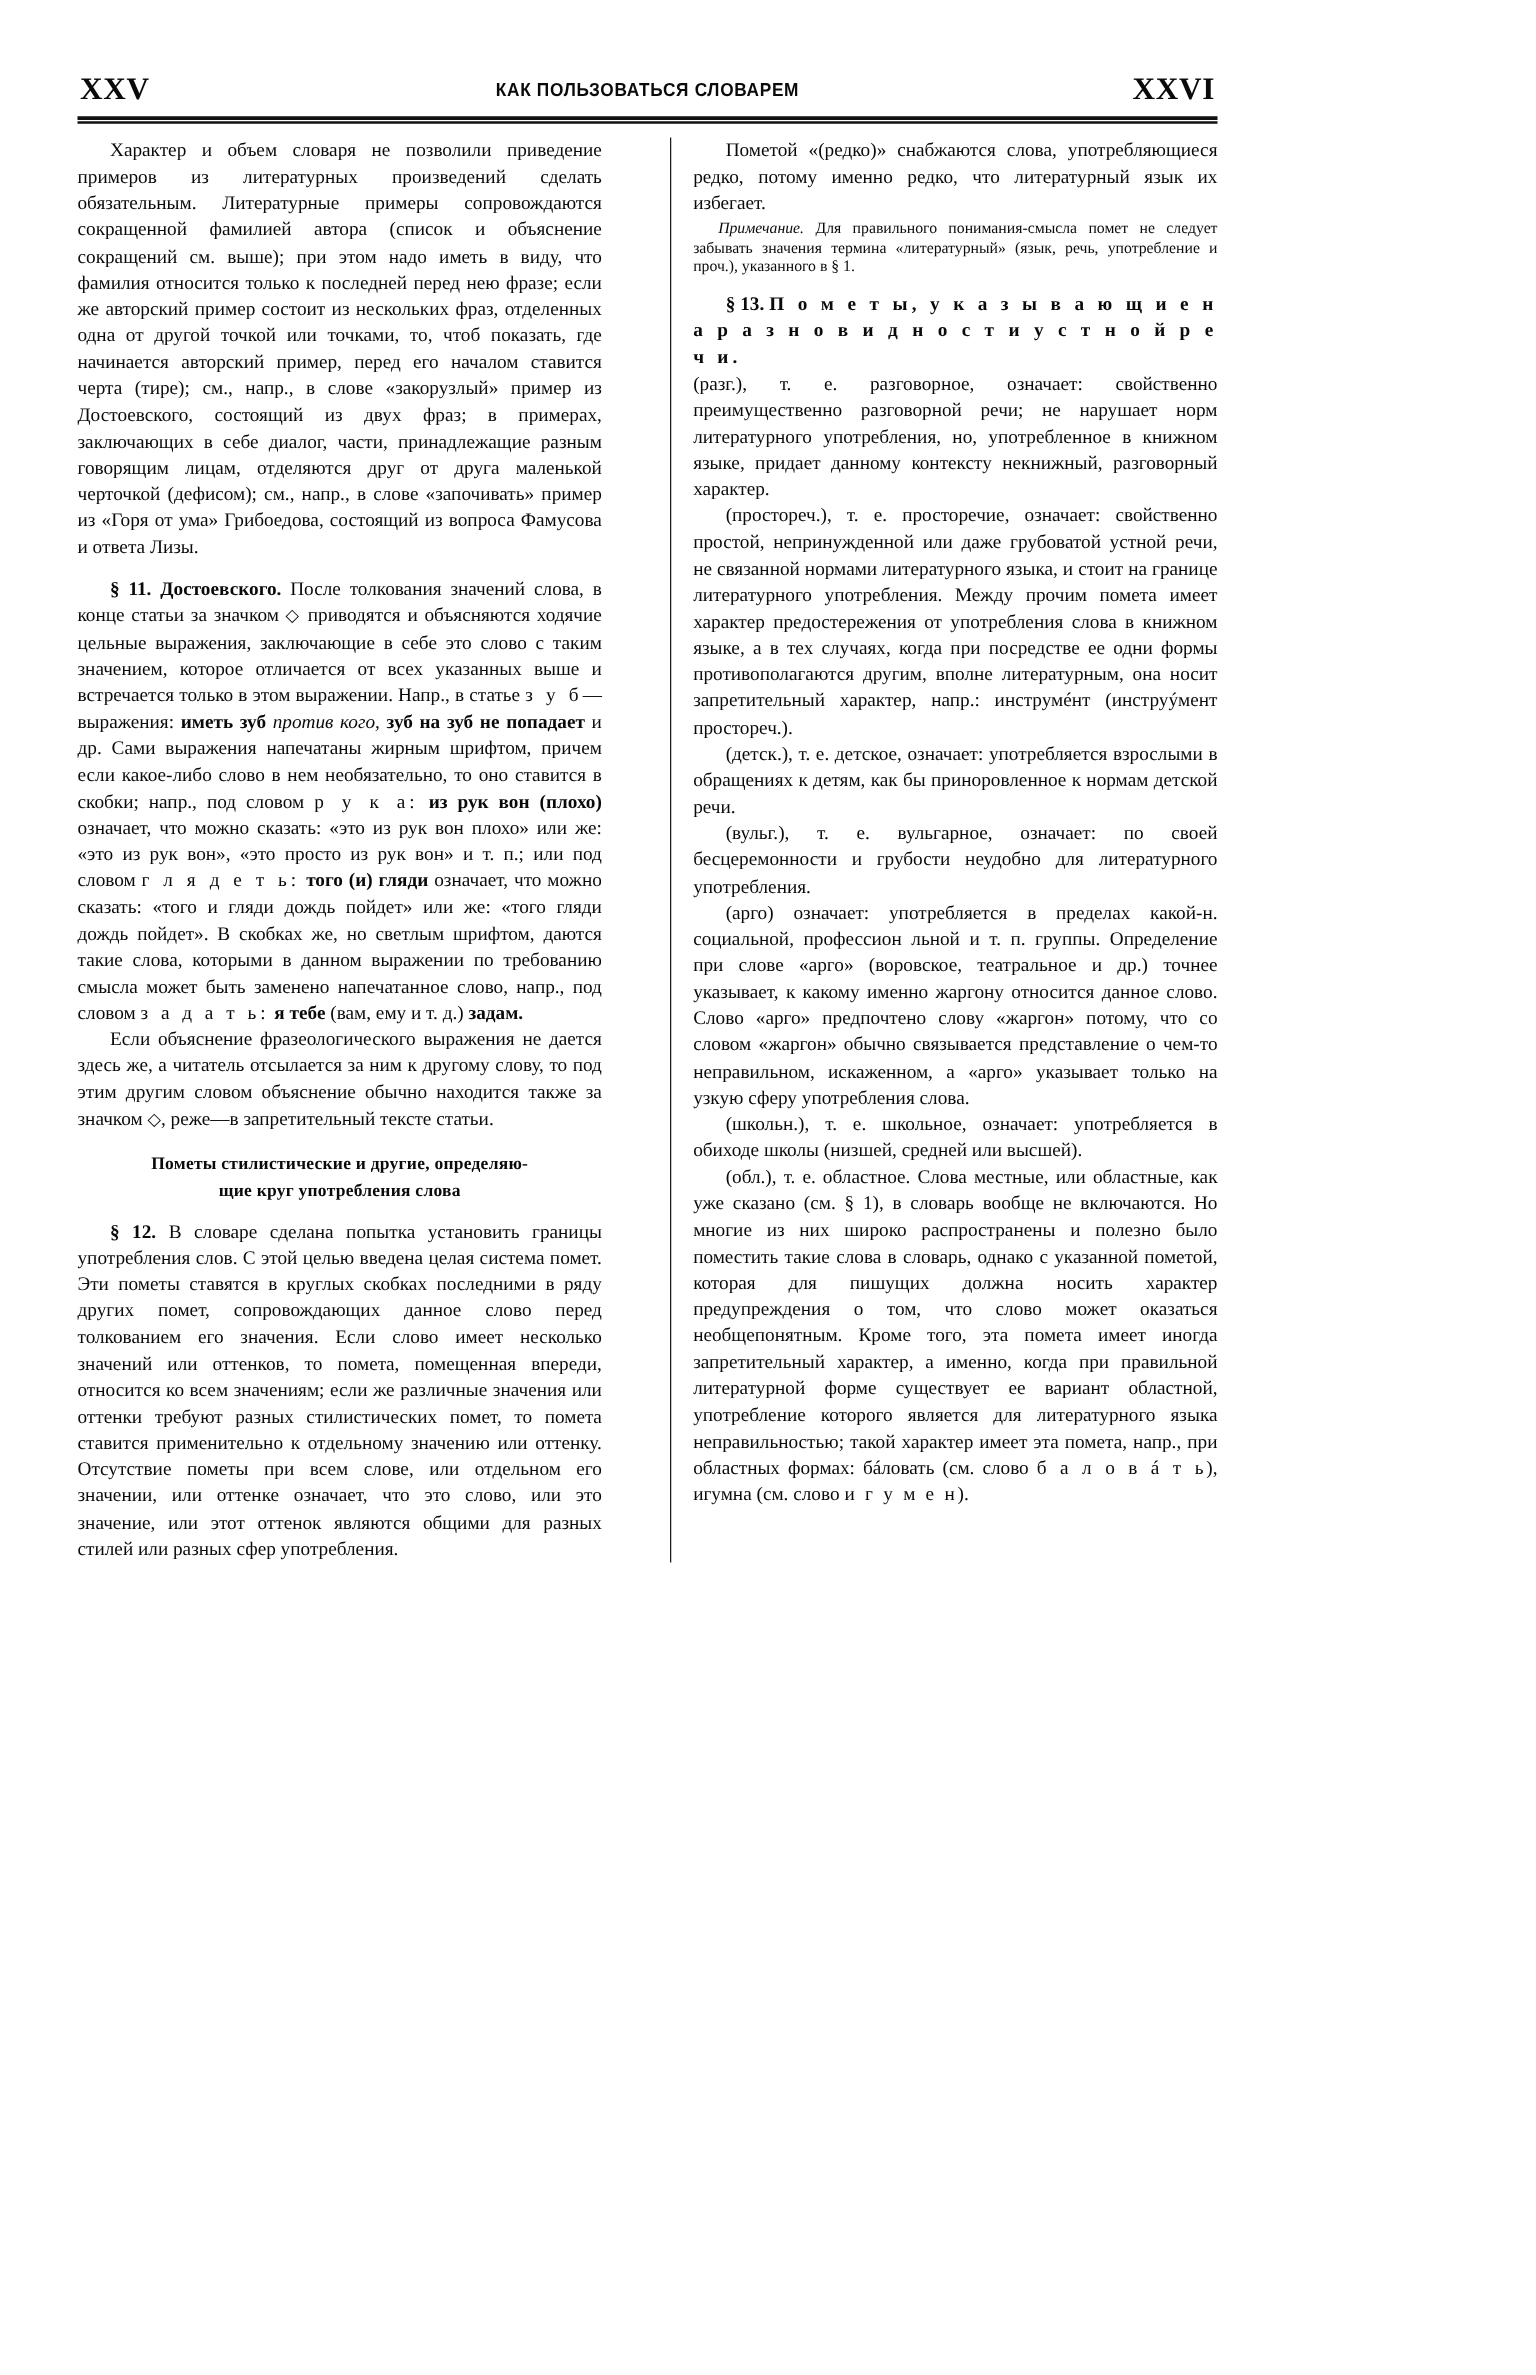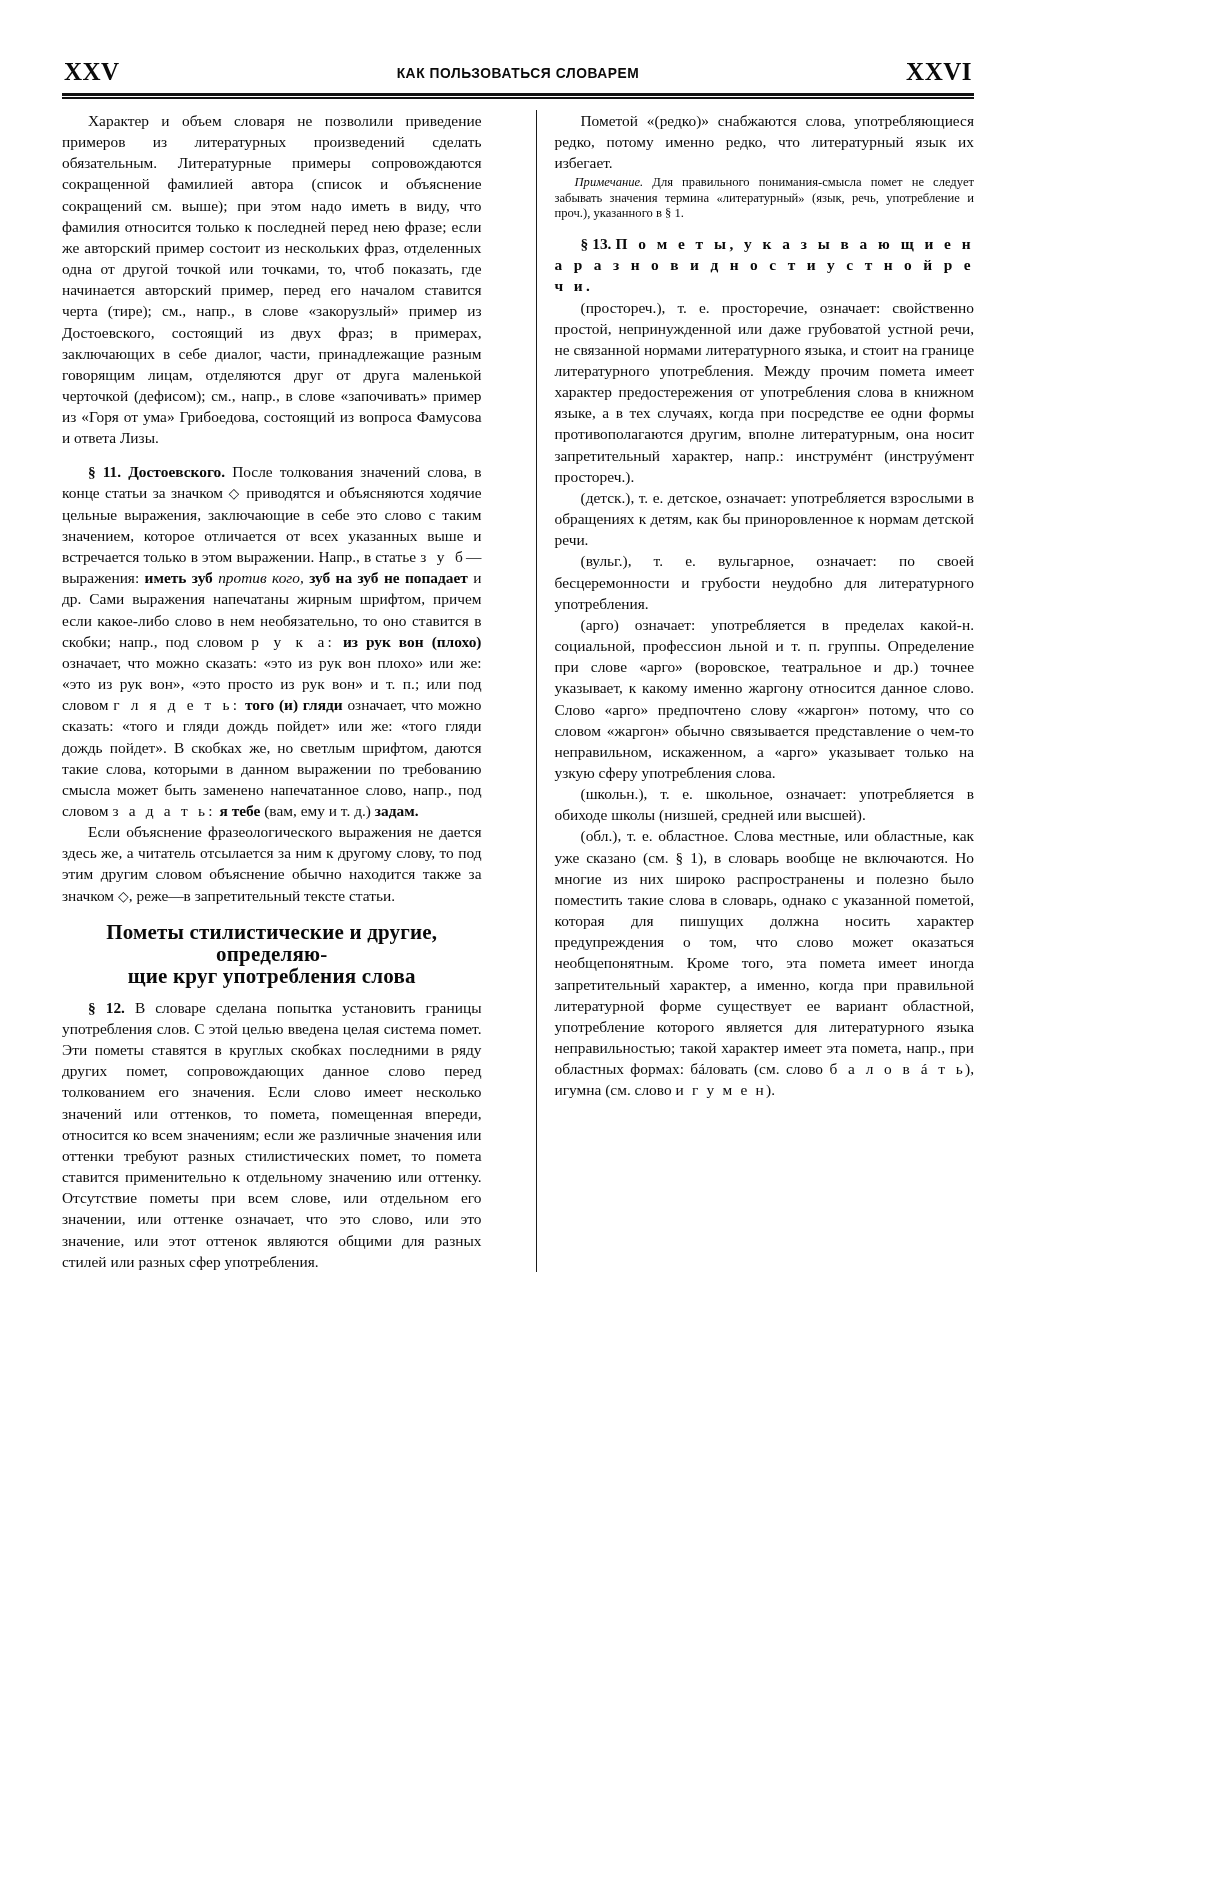--- a/index.html
+++ b/index.html
@@ -81,21 +81,21 @@
     font-weight:700;
     letter-spacing:3.4px;
     margin-top:24px;
   }
   
   .subhead{
     margin:14px 0 10px 0;
     text-align:center;
     font-family:"Liberation Serif","DejaVu Serif",serif;
     font-weight:700;
-    font-size:21px;
+    font-size:14px;
     line-height:22px;
     letter-spacing:.2px;
   }
   .subhead .l2{display:block;}
   
   .note{
     font-size:12.6px;
     line-height:15.2px;
     text-indent:20px;
     margin-top:2px;
@@ -180,20 +180,21 @@
         <span>Для правильного понимания-смысла помет не следует забывать значения термина «литературный» (язык, речь, употребление и проч.), указанного в § 1.</span>
       </p>
 
       <div class="gapv"></div>
 
       <p class="ind">
         <span class="sec">§ 13.</span>
         <span class="headcap">П о м е т ы,  у к а з ы в а ю щ и е   н а   р а з н о в и д н о с т и   у с т н о й   р е ч и.</span>
       </p>
 
+      <p class="noind">(разг.), т. е. разговорное, означает: свойственно преимущественно разговорной речи; не нарушает норм литературного употребления, но, употребленное в книжном языке, придает данному контексту некнижный, разговорный характер.</p>
 
       <p class="ind">(простореч.), т. е. просторечие, означает: свойственно простой, непринужденной или даже грубоватой устной речи, не связанной нормами литературного языка, и стоит на границе литературного употребления. Между прочим помета имеет характер предостережения от употребления слова в книжном языке, а в тех случаях, когда при посредстве ее одни формы противополагаются другим, вполне литературным, она носит запретительный характер, напр.: инструмéнт (инструýмент простореч.).</p>
 
 
       <p class="ind">(детск.), т. е. детское, означает: употребляется взрослыми в обращениях к детям, как бы приноровленное к нормам детской речи.</p>
 
       <p class="ind">(вульг.), т. е. вульгарное, означает: по своей бесцеремонности и грубости неудобно для литературного употребления.</p>
 
       <p class="ind">(арго) означает: употребляется в пределах какой-н. социальной, профессион льной и т. п. группы. Определение при слове «арго» (воровское, театральное и др.) точнее указывает, к какому именно жаргону относится данное слово. Слово «арго» предпочтено слову «жаргон» потому, что со словом «жаргон» обычно связывается представление о чем-то неправильном, искаженном, а «арго» указывает только на узкую сферу употребления слова.</p>
 

